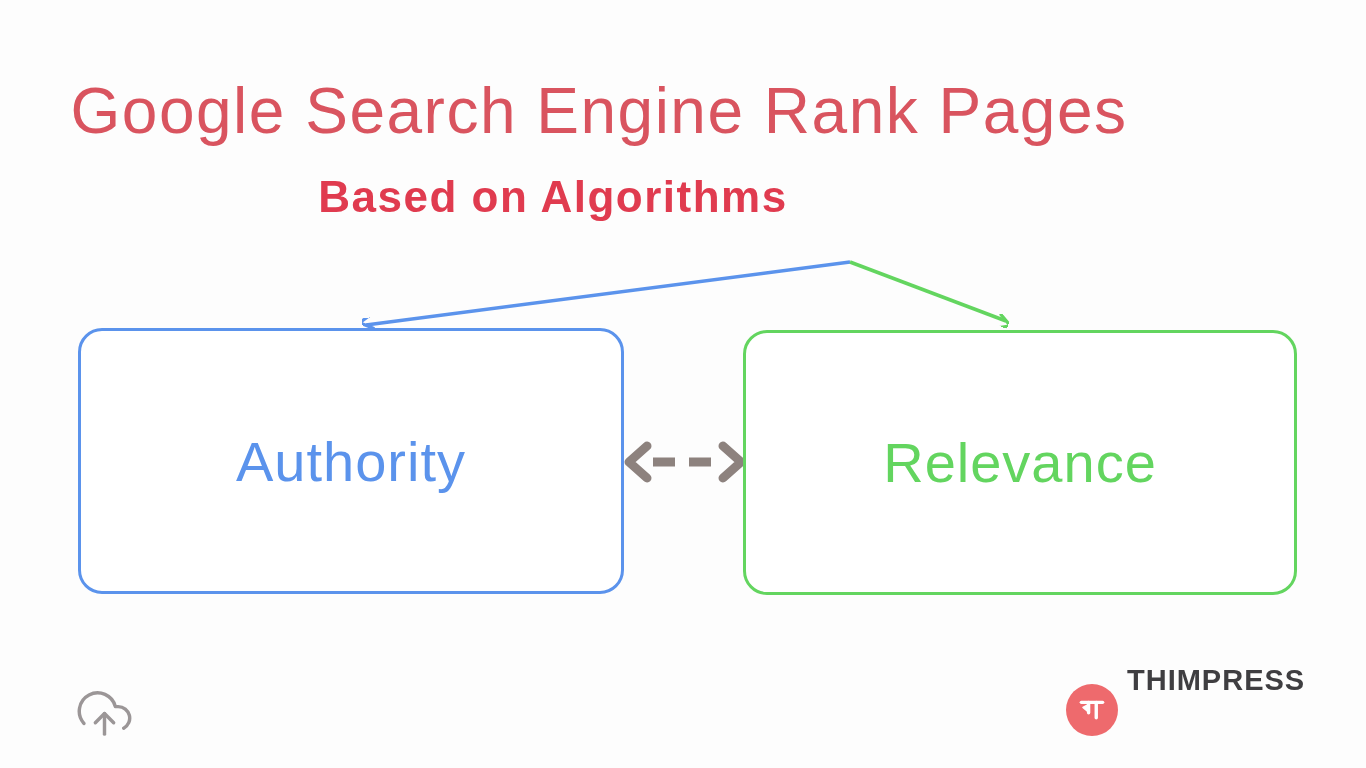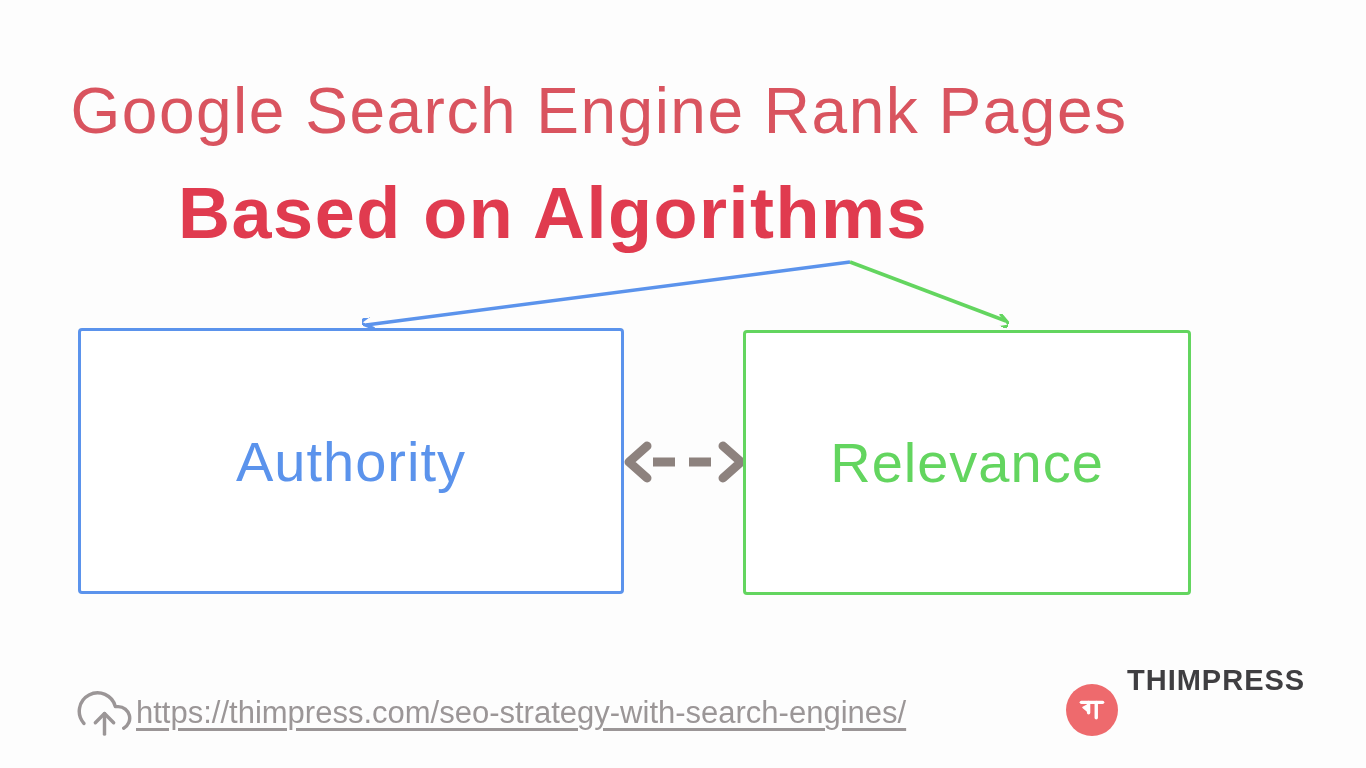--- a/index.html
+++ b/index.html
@@ -22,44 +22,44 @@
   .slide{position:relative;width:1366px;height:768px;}
 
   .title-line1{
     position:absolute;left:0;top:74px;width:1198px;
     text-align:center;font-size:64px;font-weight:400;
     letter-spacing:1.5px;color:var(--title-red);
     white-space:nowrap;
   }
   .title-line2{
     position:absolute;left:0;top:172px;width:1106px;
-    text-align:center;font-size:72px;font-weight:700;
+    text-align:center;font-size:44px;font-weight:700;
     letter-spacing:1.5px;color:var(--title-red-bold);
     white-space:nowrap;
   }
 
   .connector-layer{
     position:absolute;left:0;top:0;width:1366px;height:768px;
     pointer-events:none;
   }
 
   .node-box{
     position:absolute;box-sizing:border-box;
-    border-radius:4px;background:#fff;
+    border-radius:24px;background:#fff;
     display:flex;align-items:center;justify-content:center;
   }
   .node-box .node-label{
     font-size:56px;font-weight:400;letter-spacing:1px;white-space:nowrap;
   }
   .box-authority{
     left:78px;top:328px;width:546px;height:266px;
     border:3px solid var(--blue);color:var(--blue);
   }
   .box-relevance{
-    left:743px;top:330px;width:448px;height:265px;
+    left:743px;top:330px;width:554px;height:265px;
     border:3px solid var(--green);color:var(--green);
   }
 
   .footer-cloud{
     position:absolute;left:77px;top:686px;width:55px;height:55px;
   }
   .footer-url{
     position:absolute;left:136px;top:695px;
     font-size:31px;color:var(--url-gray);
     text-decoration:underline;text-underline-offset:5px;
@@ -118,21 +118,20 @@
   </div>
 
   <svg class="footer-cloud" viewBox="0 0 24 24">
     <g fill="none" stroke="#9B9697" stroke-width="1.5" stroke-linecap="round" stroke-linejoin="round">
       <path d="M20.39 18.39A5 5 0 0 0 18 9h-1.26A8 8 0 1 0 3 16.3"></path>
       <polyline points="16 16 12 12 8 16"></polyline>
       <line x1="12" y1="12" x2="12" y2="21"></line>
     </g>
   </svg>
 
-  <a class="footer-url" href="#">https://thimpress.com/seo-strategy-with-search-engines/</a>
 
   <div class="logo">
     <svg viewBox="0 0 24 24">
       <g stroke="#FFFFFF" stroke-width="2.4" stroke-linecap="round" fill="#FFFFFF">
         <line x1="4.5" y1="6.6" x2="19.5" y2="6.6"></line>
         <line x1="15" y1="6.6" x2="15" y2="17.5"></line>
         <line x1="9.6" y1="6.6" x2="9.6" y2="14"></line>
         <path d="M9.6 8 L9.6 13.6 L5.6 10.2 Z" stroke-width="1" stroke-linejoin="round"></path>
       </g>
     </svg>

